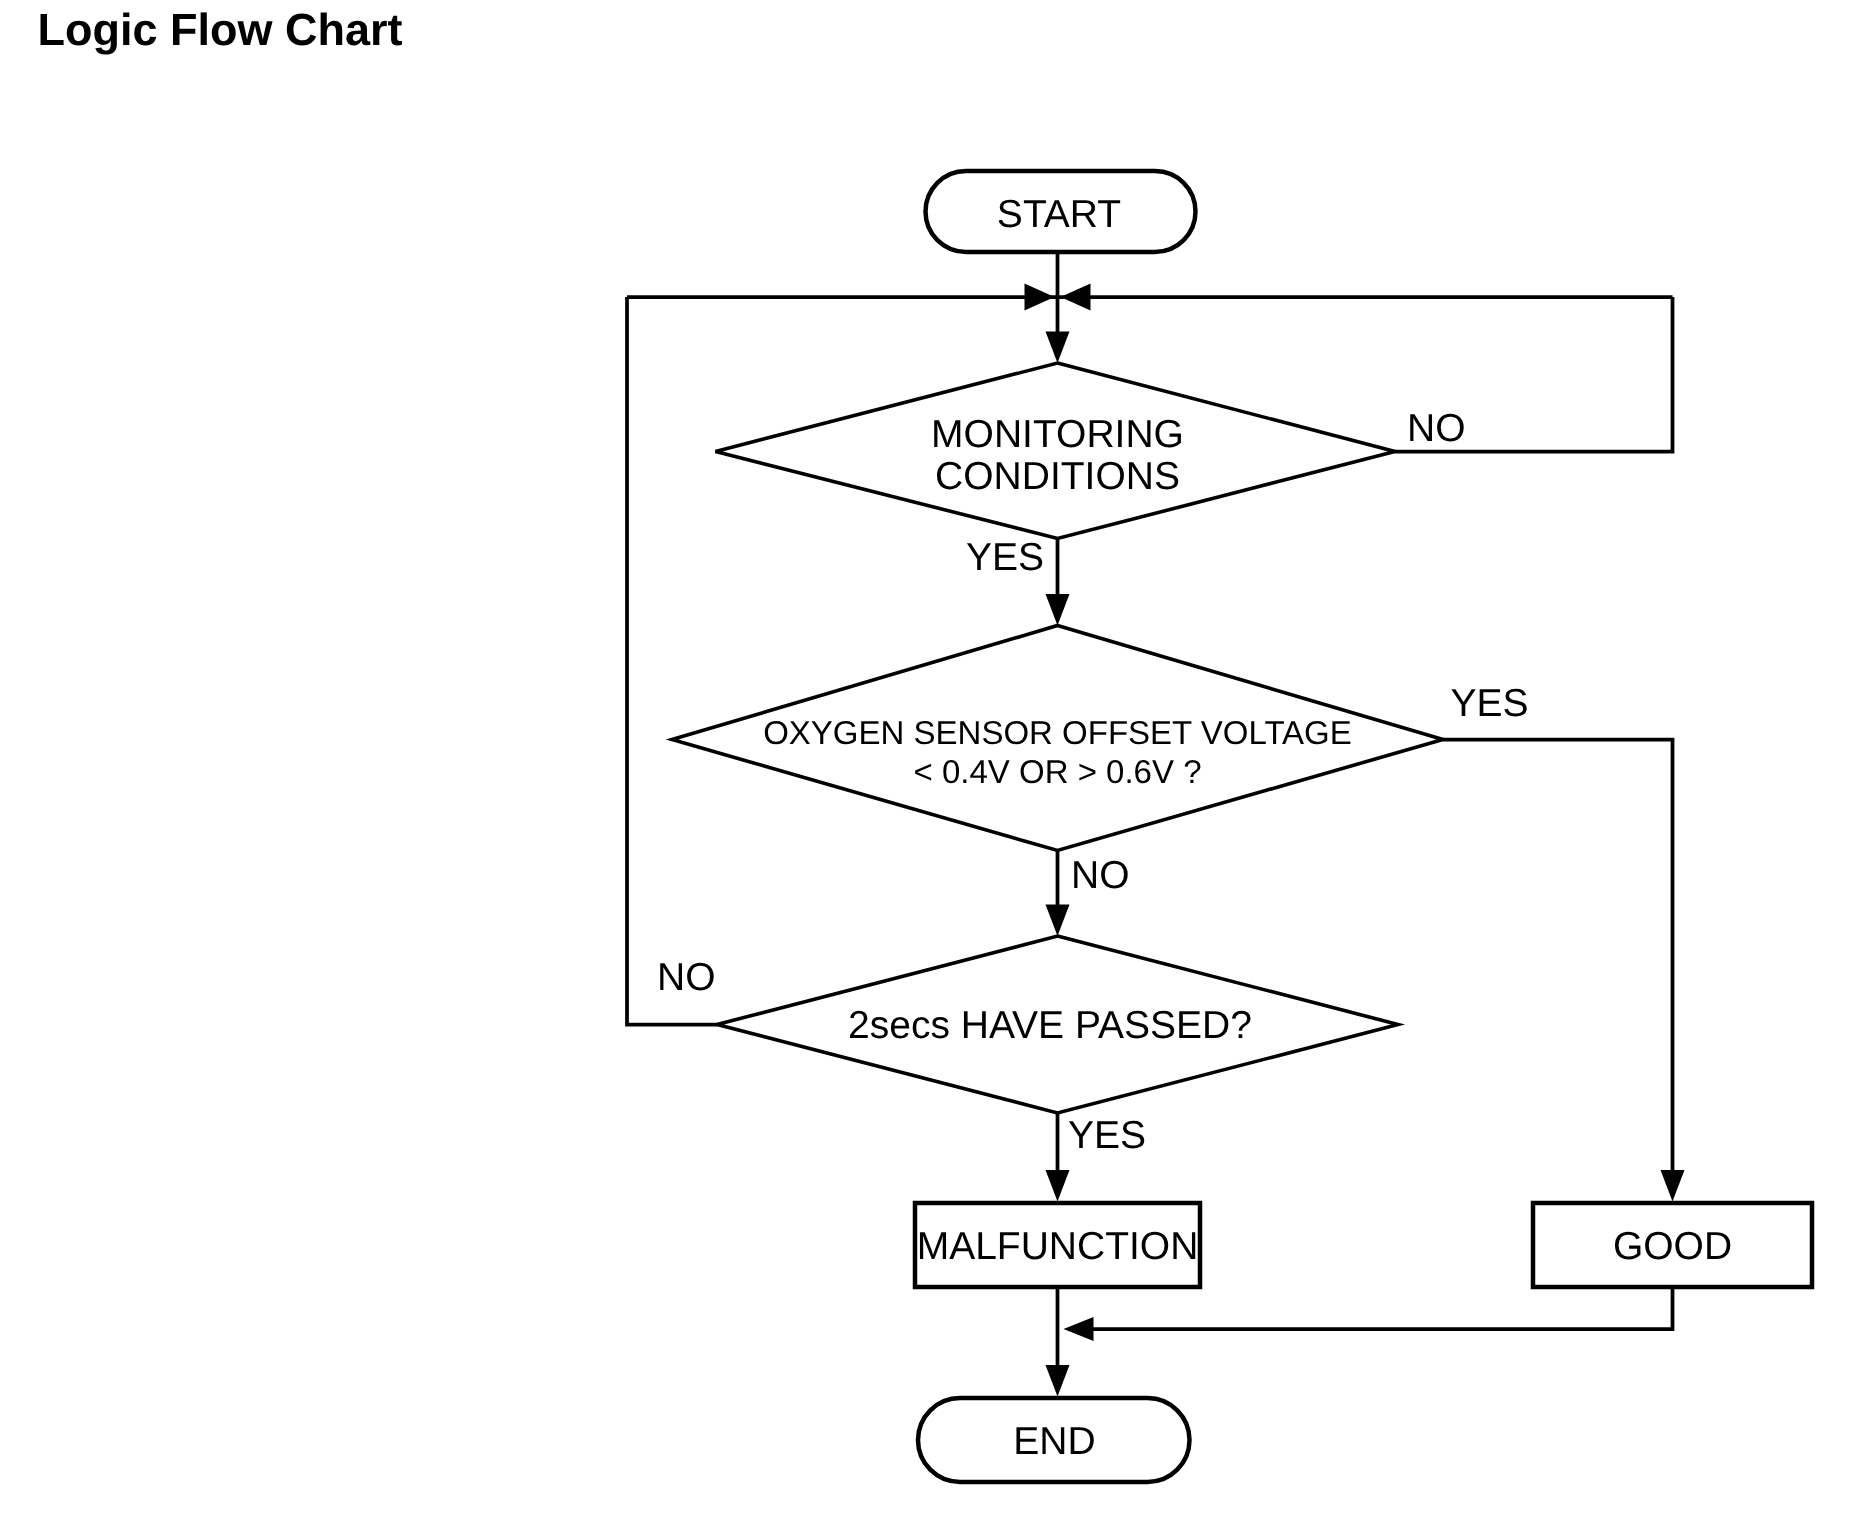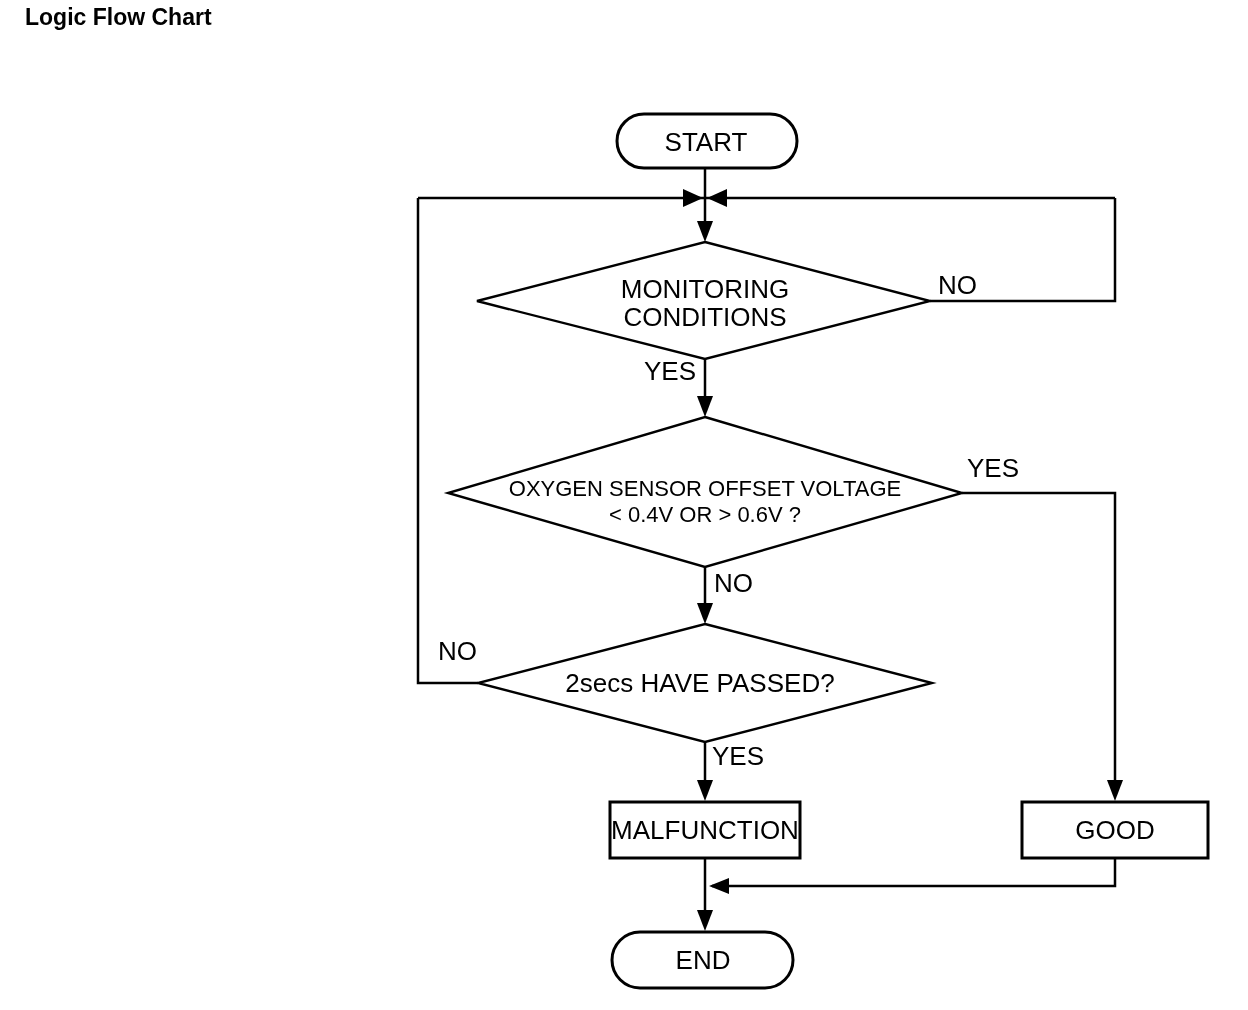--- a/index.html
+++ b/index.html
@@ -12,21 +12,21 @@
     width: 1248px;
     height: 1010px;
     background: #ffffff;
     font-family: "Liberation Sans", sans-serif;
     overflow: hidden;
   }
   .title {
     position: absolute;
     left: 25px;
     top: 4px;
-    font-size: 23px;
+    font-size: 30px;
     font-weight: bold;
     color: #000000;
   }
   svg {
     position: absolute;
     left: 0;
     top: 0;
   }
   svg text {
     font-family: "Liberation Sans", sans-serif;

